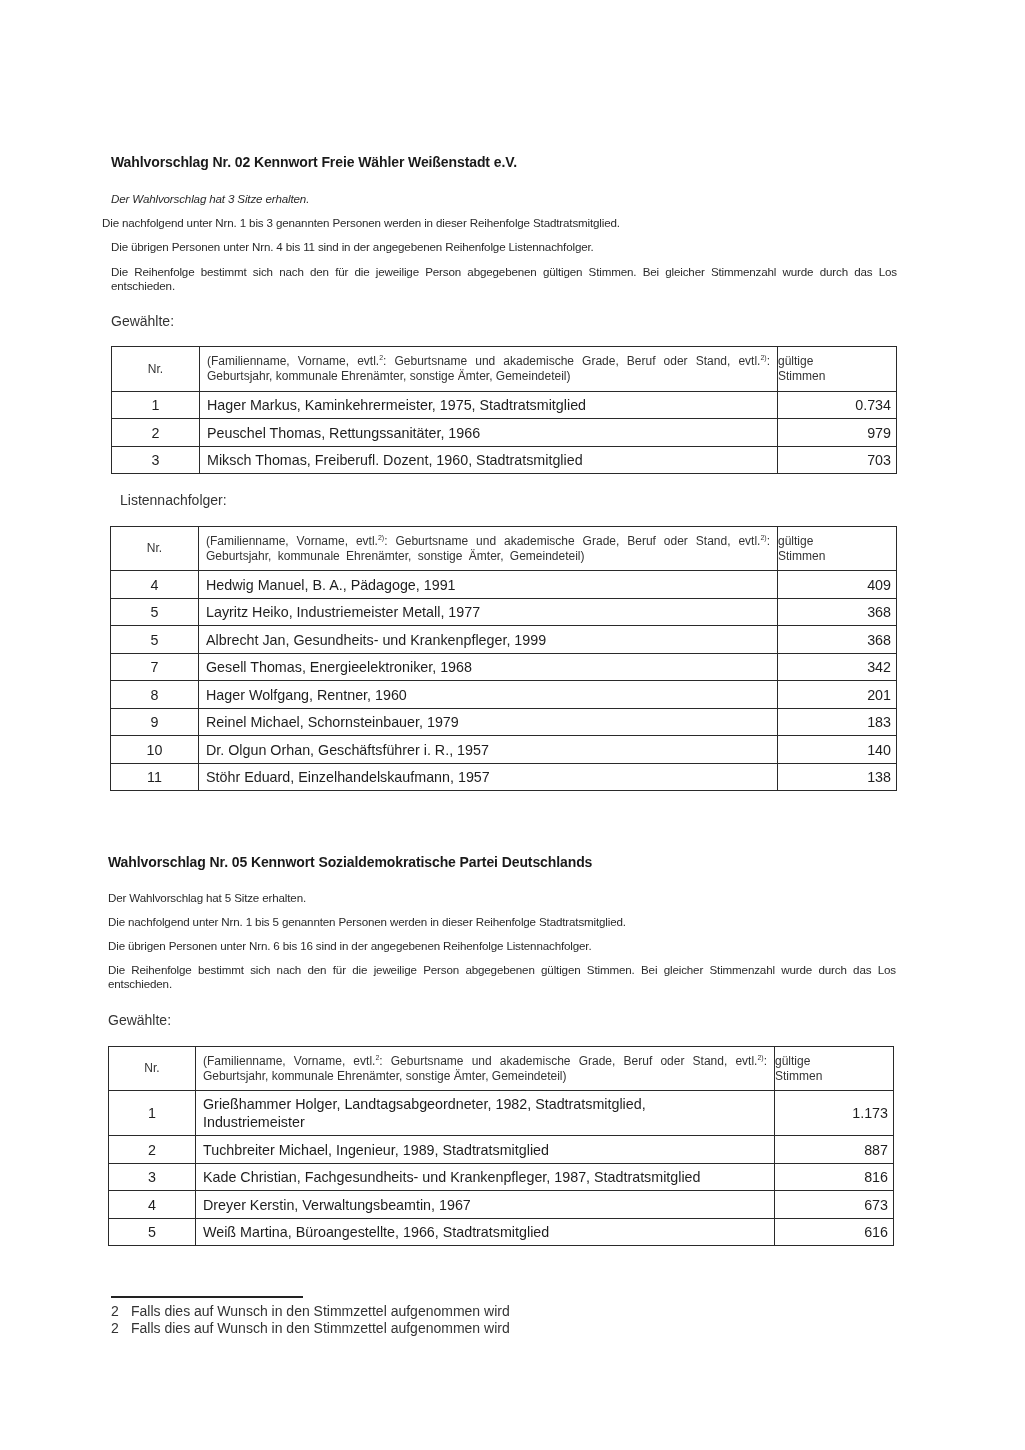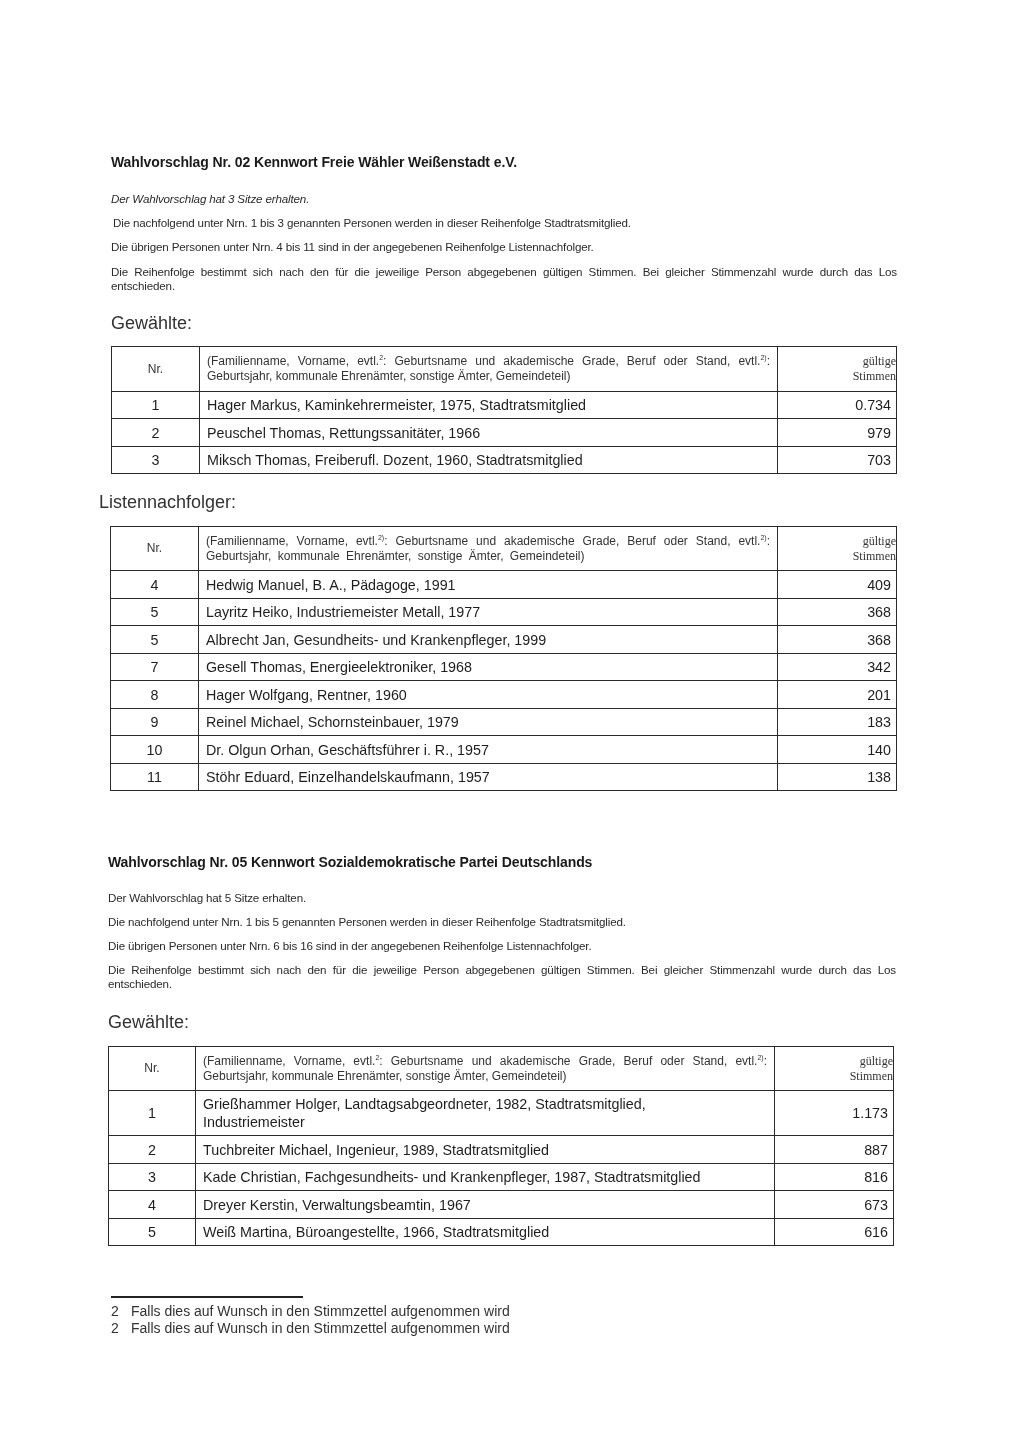--- a/index.html
+++ b/index.html
@@ -4,50 +4,50 @@
 <style>
   html, body { margin: 0; padding: 0; background: #ffffff; }
   body {
     width: 1025px; height: 1450px; position: relative; overflow: hidden;
     font-family: "Liberation Sans", sans-serif; color: #1e1e1e;
   }
   .abs { position: absolute; }
   .heading { font-size: 14px; font-weight: bold; letter-spacing: -0.1px; color: #1a1a1a; }
   .para { font-size: 11.6px; line-height: 14px; color: #2a2a2a; letter-spacing: -0.15px; }
   .para.just { text-align: justify; text-align-last: left; word-spacing: 1.5px; }
-  .label { font-size: 18px; color: #333; }
+  .label { font-size: 14px; color: #333; }
 
   table.vt {
     position: absolute; border-collapse: collapse; table-layout: fixed;
     border: 1.4px solid #222;
   }
   table.vt td, table.vt th {
     border: 1.2px solid #2a2a2a; padding: 0; vertical-align: middle;
     font-weight: normal;
   }
   table.vt th { font-size: 12px; line-height: 15px; color: #333; }
   table.vt th.nr { text-align: center; }
   table.vt th.desc { text-align: justify; text-align-last: left; padding: 0 7px 0 7px; }
-  table.vt th.votes { text-align: right; font-family: Liberation Serif, serif; }
+  table.vt th.votes { text-align: left; }
   table.vt td { font-size: 14.3px; color: #1e1e1e; }
   table.vt td.nr { text-align: center; }
   table.vt td.desc { padding-left: 7px; line-height: 18px; }
   table.vt td.votes { text-align: right; padding-right: 5px; }
   sup.fn { font-size: 7px; vertical-align: 5px; line-height: 0; }
 
   .fn-rule { position: absolute; left: 111px; top: 1296px; width: 192px; height: 1.5px; background: #222; }
   .fn-line { position: absolute; left: 111px; font-size: 14px; color: #333; }
   .fn-line .num { display: inline-block; width: 20px; }
 </style>
 </head>
 <body>
 
 <div class="abs heading" style="left:111px; top:154px;">Wahlvorschlag Nr. 02 Kennwort Freie Wähler Weißenstadt e.V.</div>
 <div class="abs para" style="left:111px; top:192px;font-style:italic;">Der Wahlvorschlag hat 3 Sitze erhalten.</div>
-<div class="abs para" style="left:113px; top:216px;">Die nachfolgend unter Nrn. 1 bis 3 genannten Personen werden in dieser Reihenfolge Stadtratsmitglied.</div>
+<div class="abs para" style="left:102px; top:216px;">Die nachfolgend unter Nrn. 1 bis 3 genannten Personen werden in dieser Reihenfolge Stadtratsmitglied.</div>
 <div class="abs para" style="left:111px; top:240px;">Die übrigen Personen unter Nrn. 4 bis 11 sind in der angegebenen Reihenfolge Listennachfolger.</div>
 <div class="abs para just" style="left:111px; top:265px; width:786px;">Die Reihenfolge bestimmt sich nach den für die jeweilige Person abgegebenen gültigen Stimmen. Bei gleicher Stimmenzahl wurde durch das Los entschieden.</div>
 <div class="abs label" style="left:111px; top:313px;">Gewählte:</div>
 
 <table class="vt" style="left:111px; top:346px; width:785px;">
   <colgroup>
       <col style="width:88px">
       <col style="width:578px">
       <col style="width:119px">
     </colgroup>
@@ -68,21 +68,21 @@
     <td class="votes">979</td>
   </tr>
   <tr style="height:27px;">
     <td class="nr">3</td>
     <td class="desc">Miksch Thomas, Freiberufl. Dozent, 1960, Stadtratsmitglied</td>
     <td class="votes">703</td>
   </tr>
 </tbody>
   </table>
 
-<div class="abs label" style="left:99px; top:492px;">Listennachfolger:</div>
+<div class="abs label" style="left:120px; top:492px;">Listennachfolger:</div>
 
 <table class="vt" style="left:110px; top:526px; width:786px;">
   <colgroup>
       <col style="width:88px">
       <col style="width:579px">
       <col style="width:119px">
     </colgroup>
   <tbody>
       <tr style="height:44px;">
     <th class="nr">Nr.</th>

